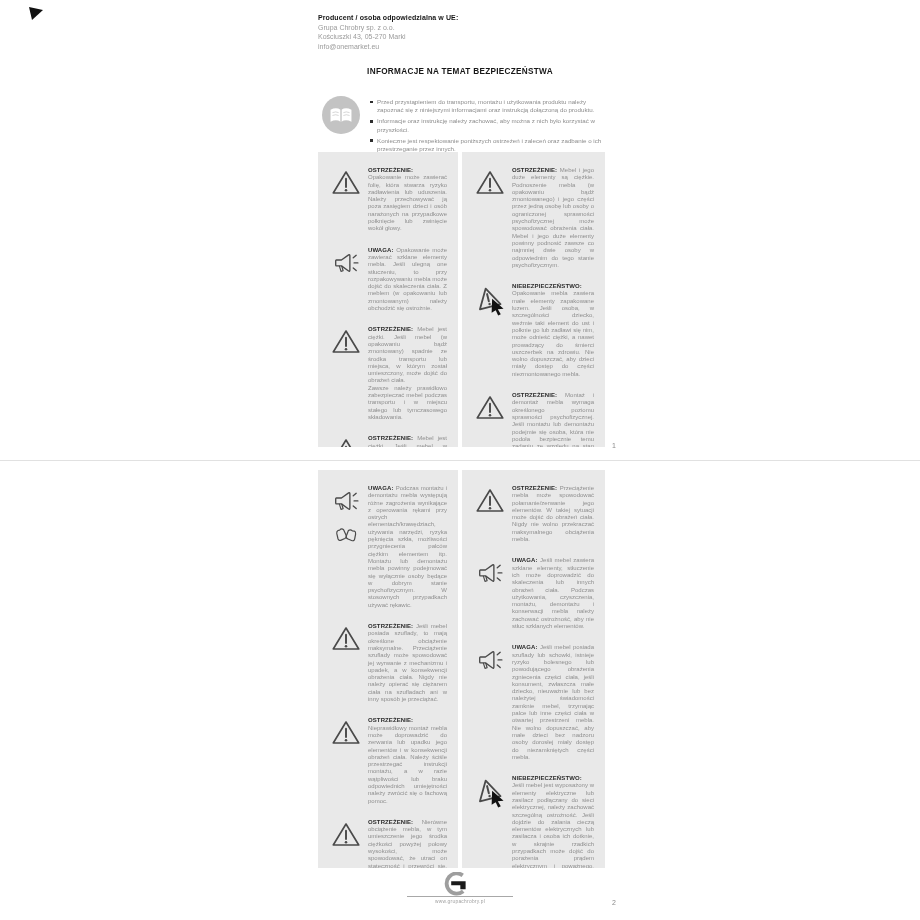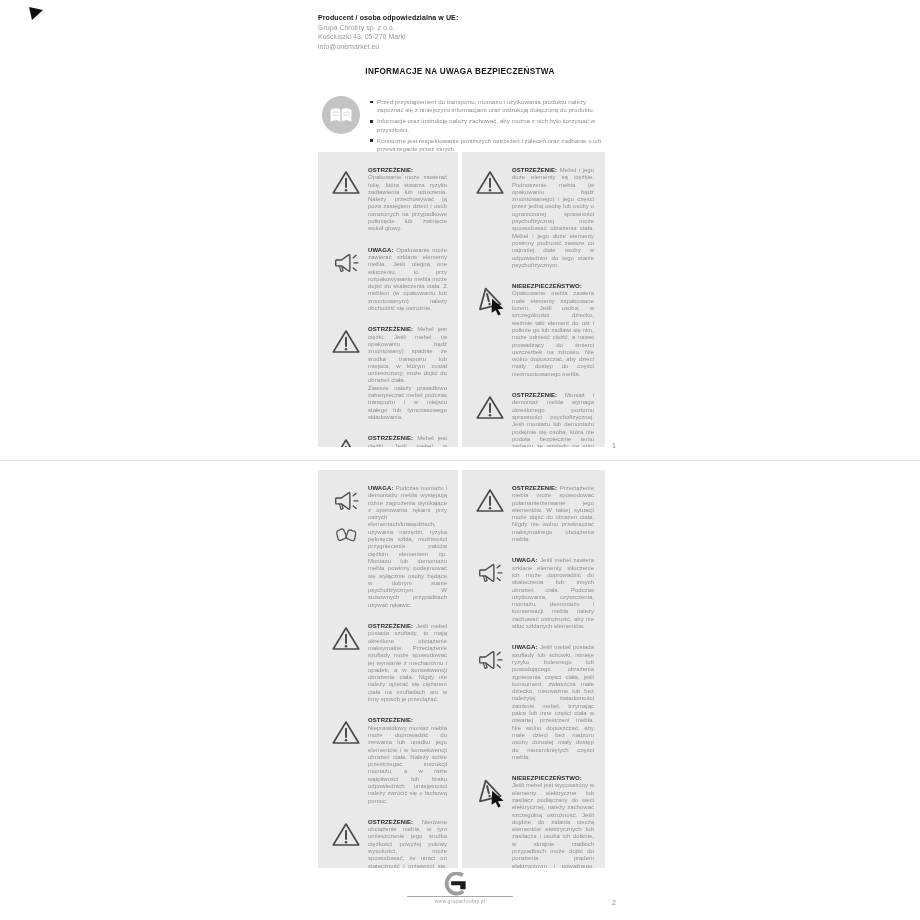--- a/index.html
+++ b/index.html
@@ -41,21 +41,21 @@
   <polygon points="1,1 15,4 4,14" fill="#111111"></polygon>
 </svg>
 
 <div class="producer">
   <div class="producer-label">Producent / osoba odpowiedzialna w UE:</div>
   <div class="producer-line">Grupa Chrobry sp. z o.o.</div>
   <div class="producer-line">Kościuszki 43, 05-270 Marki</div>
   <div class="producer-line">info@onemarket.eu</div>
 </div>
 
-<div class="doc-title">INFORMACJE NA UWAGA BEZPIECZEŃSTWA</div>
+<div class="doc-title">INFORMACJE NA TEMAT BEZPIECZEŃSTWA</div>
 
 <div class="intro">
   <svg class="intro-icon" viewBox="0 0 40 40">
     <circle cx="20" cy="20" r="20" fill="#c3c3c3"></circle>
     <path d="M9 14.5 Q15 11.5 19.5 14.5 L19.5 27 Q15 24 9 27 Z" fill="#ffffff"></path>
     <path d="M31 14.5 Q25 11.5 20.5 14.5 L20.5 27 Q25 24 31 27 Z" fill="#ffffff"></path>
     <line x1="20" y1="14" x2="20" y2="27" stroke="#c3c3c3" stroke-width="0.8"></line>
     <path d="M11 17.5 Q14.5 16 17.5 17.5 M11 20.5 Q14.5 19 17.5 20.5 M22.5 17.5 Q25.5 16 29 17.5 M22.5 20.5 Q25.5 19 29 20.5" fill="none" stroke="#c3c3c3" stroke-width="0.7"></path>
   </svg>
   <ul class="intro-bullets">

